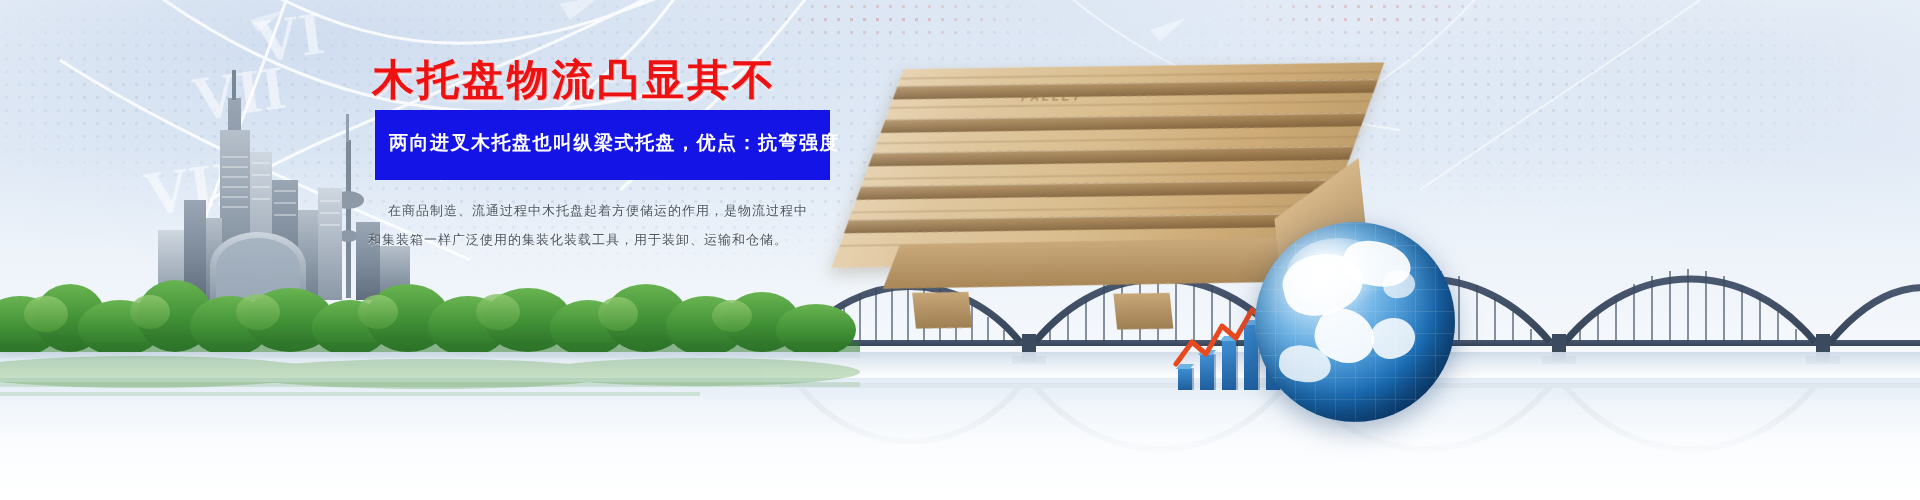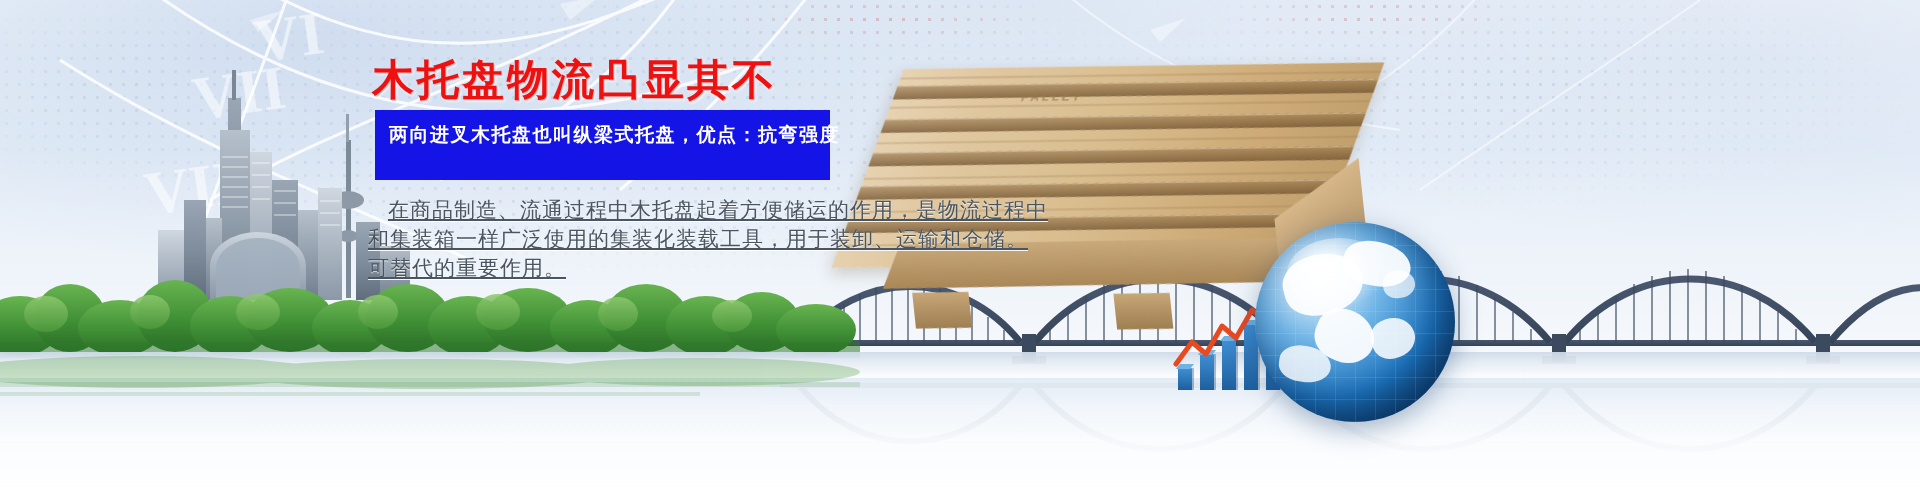--- a/index.html
+++ b/index.html
@@ -38,29 +38,29 @@
 
   
   #title{position:absolute;left:372px;top:52px;
     font-family:"DejaVu Sans","Liberation Sans",sans-serif;
     font-size:42px;font-weight:bold;letter-spacing:3px;color:#ee1111;
     text-shadow:1px 1px 0 #ffb3b3, 2px 2px 3px rgba(255,255,255,.85);
     white-space:nowrap;}
 
   
   #bluebox{position:absolute;left:375px;top:110px;width:455px;height:70px;
-    background:#1414e6;box-sizing:border-box;padding:8px 12px 0 14px;}
+    background:#1414e6;box-sizing:border-box;padding:16px 12px 0 14px;}
   #bluebox .bline{color:#ffffff;font-size:19px;font-weight:bold;letter-spacing:1.5px;
     font-family:"DejaVu Sans","Liberation Sans",sans-serif;line-height:32px;white-space:nowrap;}
 
   
   #body-copy{position:absolute;left:368px;top:196px;width:480px;}
-  #body-copy .pline{color:#4a5560;font-size:21px;letter-spacing:1px;line-height:29px;
+  #body-copy .pline{color:#4a5560;font-size:13px;letter-spacing:1px;line-height:29px;
     font-family:"DejaVu Sans","Liberation Sans",sans-serif;white-space:nowrap;
-    text-shadow:0 1px 1px rgba(255,255,255,.9);text-decoration:underline;}
+    text-shadow:0 1px 1px rgba(255,255,255,.9);}
   #body-copy .indent{padding-left:20px;}
 
   
   #pallet{position:absolute;left:840px;top:60px;width:540px;height:250px;
     transform:rotate(-6deg);}
   .pl-top{position:absolute;left:20px;top:10px;width:500px;height:190px;
     transform:skewX(-26deg) skewY(5deg);
     background:linear-gradient(95deg,#e7d3b2 0%,#e0c79f 18%,#d9bd8e 48%,#cdaa76 78%,#c09f6c 100%);
     box-shadow:0 6px 14px rgba(120,100,70,.28);}
   .slat{position:absolute;left:0;right:0;height:13px;
@@ -436,16 +436,15 @@
 
   <div id="title">木托盘物流凸显其不</div>
 
   <div id="bluebox">
     <div class="bline">两向进叉木托盘也叫纵梁式托盘，优点：抗弯强度</div>
   </div>
 
   <div id="body-copy">
     <div class="pline indent">在商品制造、流通过程中木托盘起着方便储运的作用，是物流过程中</div>
     <div class="pline">和集装箱一样广泛使用的集装化装载工具，用于装卸、运输和仓储。</div>
-    <div class="pline">可替代的重要作用。</div>
   </div>
 
 </div>
 
 </body></html>

